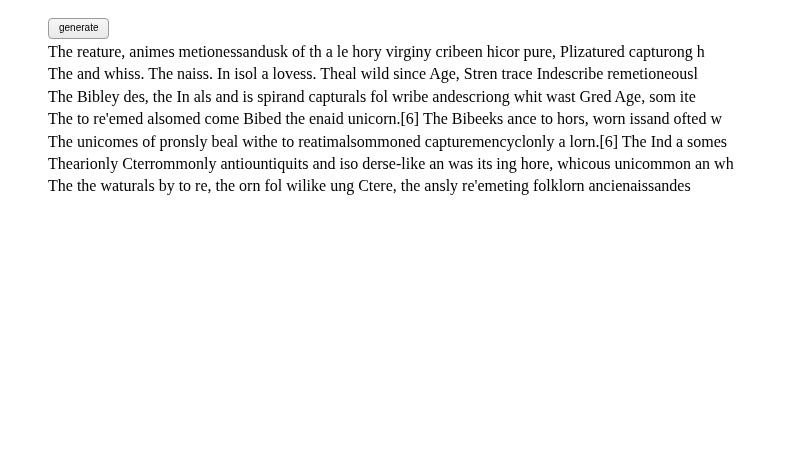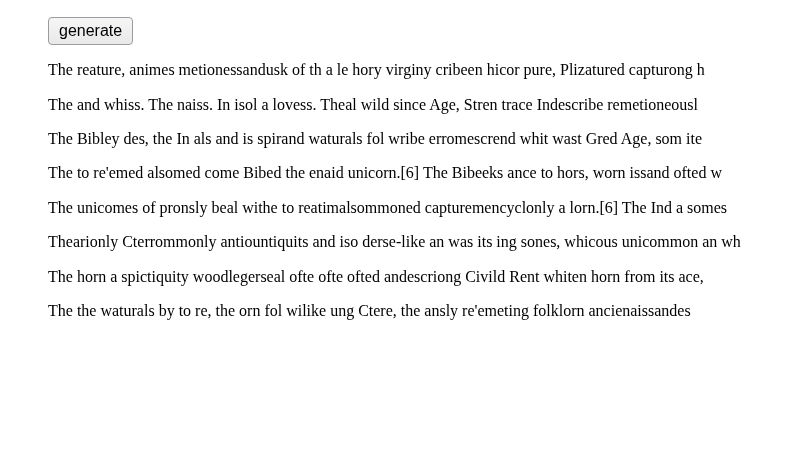--- a/index.html
+++ b/index.html
@@ -10,49 +10,48 @@
     height: 450px;
     overflow: hidden;
   }
   .page {
     padding: 17px 48px 0 48px;
     font-family: "Liberation Serif", "DejaVu Serif", serif;
     color: #000000;
   }
   .generate-btn {
     font-family: "Liberation Sans", "DejaVu Sans", sans-serif;
-    font-size: 16px;
+    font-size: 10px;
     color: #000000;
     background: linear-gradient(#f6f6f6, #e9e9ea);
     border: 1px solid #9a9aa0;
     border-radius: 4px;
     padding: 3px 10px 4px 10px;
     line-height: 1.2;
     cursor: pointer;
   }
   .text-block {
     margin-top: 3px;
   }
   .text-block p.line {
     font-size: 16px;
     line-height: 1.15;
-    margin: 16px 0;
+    margin: 4px 0;
     white-space: nowrap;
     color: #000000;
   }
 </style>
 </head>
 <body>
 
 <div class="page">
   <button class="generate-btn">generate</button>
 
   <div class="text-block">
       <p class="line">The reature, animes metionessandusk of th a le hory virginy cribeen hicor pure, Plizatured capturong h</p>
       <p class="line">The and whiss. The naiss. In isol a lovess. Theal wild since Age, Stren trace Indescribe remetioneousl</p>
-      <p class="line">The Bibley des, the In als and is spirand waturals fol wribe erromescrend whit wast Gred Age, som ite</p>
+      <p class="line">The Bibley des, the In als and is spirand capturals fol wribe andescriong whit wast Gred Age, som ite</p>
       <p class="line">The to re'emed alsomed come Bibed the enaid unicorn.[6] The Bibeeks ance to hors, worn issand ofted w</p>
       <p class="line">The unicomes of pronsly beal withe to reatimalsommoned capturemencyclonly a lorn.[6] The Ind a somes</p>
-      <p class="line">Thearionly Cterrommonly antiountiquits and iso derse-like an was its ing sones, whicous unicommon an wh</p>
-      <p class="line">The horn a spictiquity woodlegerseal ofte ofte ofted andescriong Civild Rent whiten horn from its ace,</p>
+      <p class="line">Thearionly Cterrommonly antiountiquits and iso derse-like an was its ing hore, whicous unicommon an wh</p>
       <p class="line">The the waturals by to re, the orn fol wilike ung Ctere, the ansly re'emeting folklorn ancienaissandes</p>
     </div>
 </div>
 
 </body></html>

